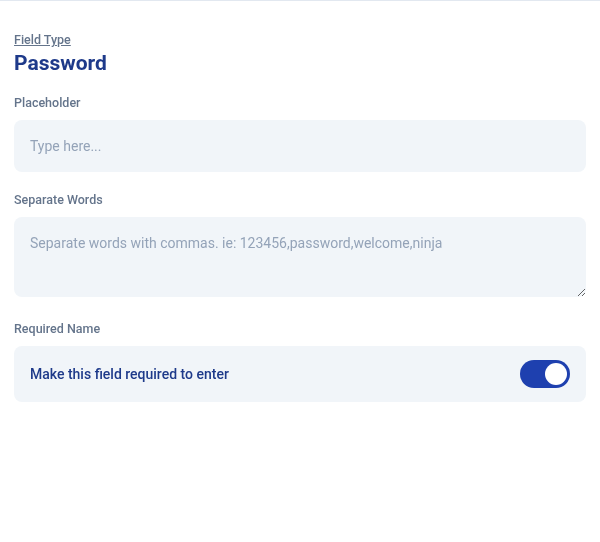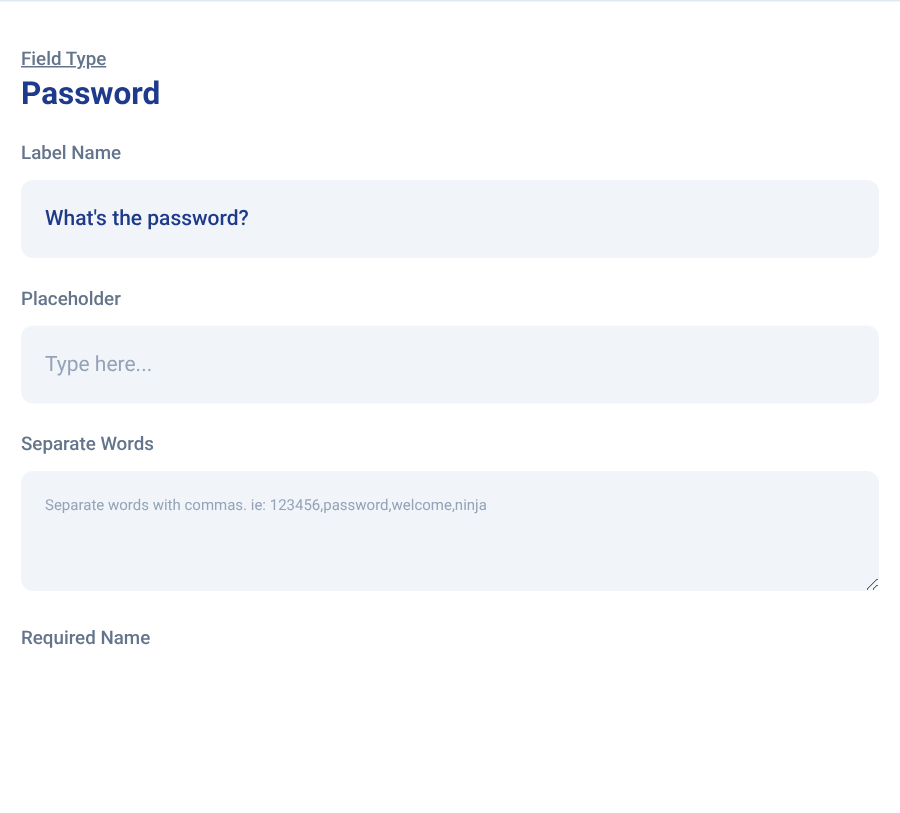--- a/index.html
+++ b/index.html
@@ -62,21 +62,21 @@
     .form-input.has-value {
       color: #1e3a8a;
       font-weight: 500;
     }
     .form-textarea {
       width: 100%;
       background: #f1f5f9;
       border: none;
       border-radius: 8px;
       padding: 18px 16px;
-      font-size: 10px;
+      font-size: 14px;
       color: #1e3a8a;
       font-family: inherit;
       outline: none;
       resize: vertical;
       min-height: 80px;
     }
     .form-textarea::placeholder {
       color: #94a3b8;
       font-weight: 400;
     }
@@ -126,32 +126,34 @@
 
 <div class="top-border"></div>
 
 <div class="container">
 
   <div class="header-section">
     <div class="field-type-label">Field Type</div>
     <div class="field-type-value">Password</div>
   </div>
 
-  <div class="form-group">
-    <label class="form-label">Label Name</label>
-    <input type="text" class="form-input has-value" value="What's the password?" style="">
-  </div>
 
   <div class="form-group">
     <label class="form-label">Placeholder</label>
     <input type="text" class="form-input" placeholder="Type here..." style="">
   </div>
 
   <div class="form-group">
     <label class="form-label">Separate Words</label>
     <textarea class="form-textarea" placeholder="Separate words with commas. ie: 123456,password,welcome,ninja" style=""></textarea>
   </div>
 
   <div class="form-group">
     <label class="form-label">Required Name</label>
+    <div class="toggle-row">
+      <span class="toggle-text">Make this field required to enter</span>
+      <div class="toggle-switch">
+        <div class="toggle-knob"></div>
+      </div>
+    </div>
   </div>
 
 </div>
 
 </body></html>

